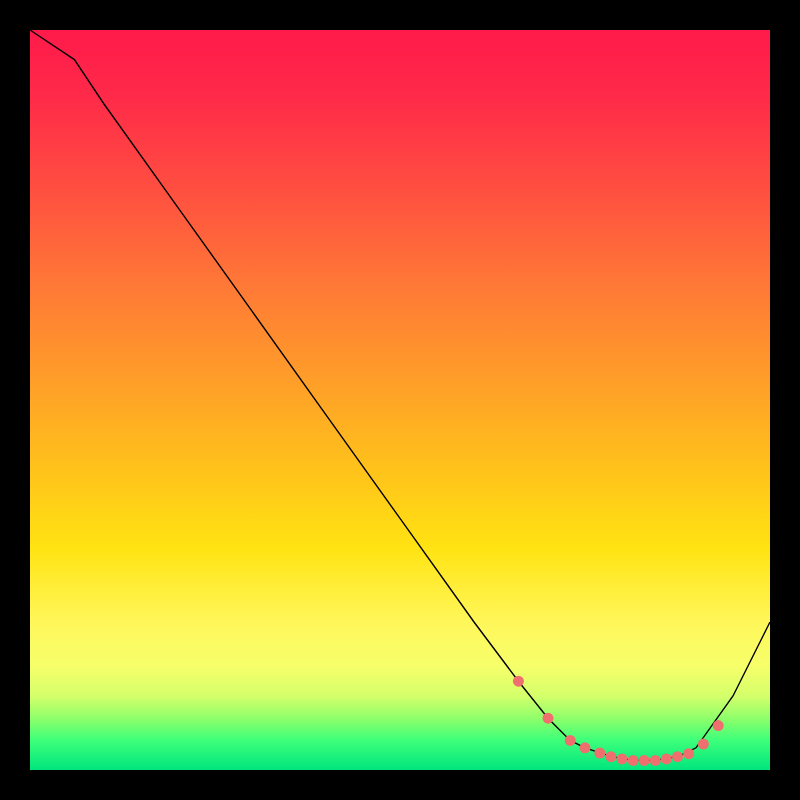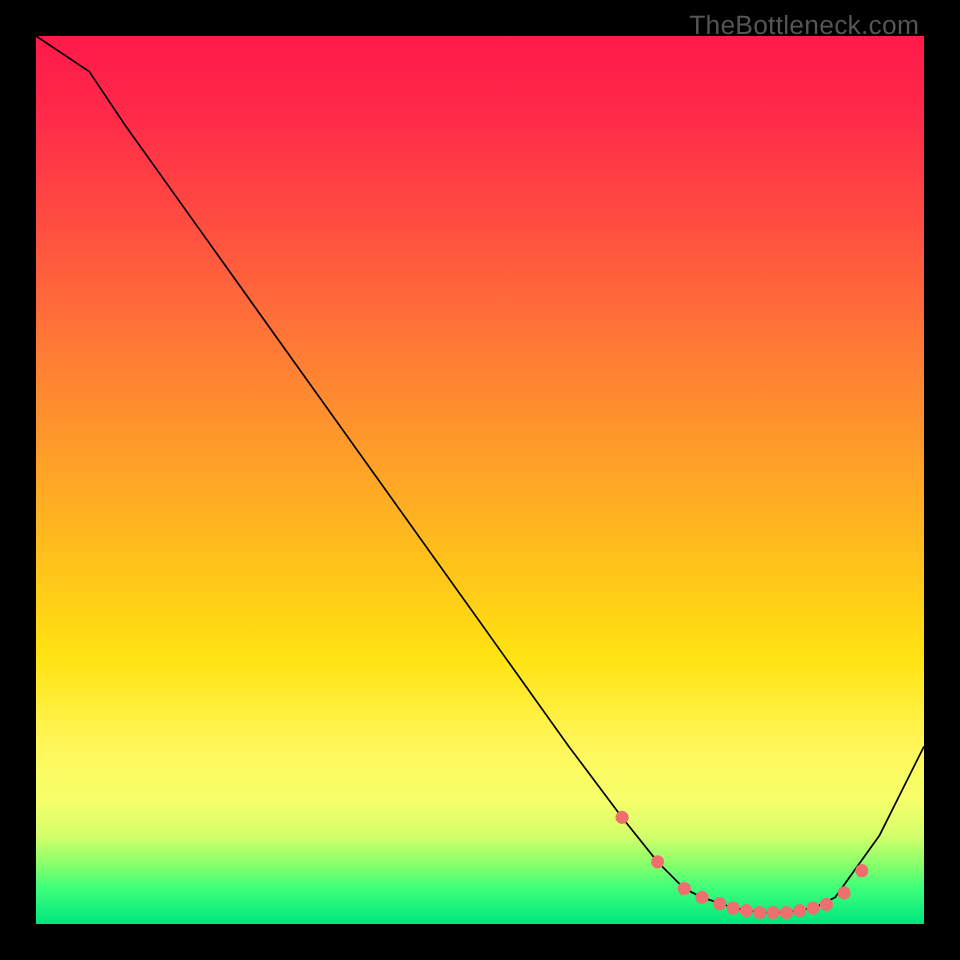--- a/index.html
+++ b/index.html
@@ -63,21 +63,20 @@
   }
   .marker {
     fill: #ef6f6f;
   }
 </style>
 </head>
 <body>
 
 <div class="chart-wrap">
 
-  <div class="attribution">TheBottleneck.com</div>
 
   <div class="plot-area">
     <svg class="curve" viewBox="0 0 740 740" preserveAspectRatio="none">
       <path id="curve-path" class="line" d="M0.0 0.0 L44.4 29.6 L74.0 74.0 L148.0 177.6 L222.0 281.2 L296.0 384.8 L370.0 488.4 L444.0 592.0 L488.4 651.2 L518.0 688.2 L540.2 710.4 L555.0 717.8 L577.2 725.2 L592.0 728.9 L606.8 730.4 L621.6 730.4 L636.4 728.9 L651.2 725.2 L666.0 717.8 L703.0 666.0 L740.0 592.0"></path>
       <g id="marker-group">
           <circle cx="488.4" cy="651.2" r="5.5" class="marker"></circle>
           <circle cx="518.0" cy="688.2" r="5.5" class="marker"></circle>
           <circle cx="540.2" cy="710.4" r="5.5" class="marker"></circle>
           <circle cx="555.0" cy="717.8" r="5.5" class="marker"></circle>
           <circle cx="569.8" cy="723.0" r="5.5" class="marker"></circle>

